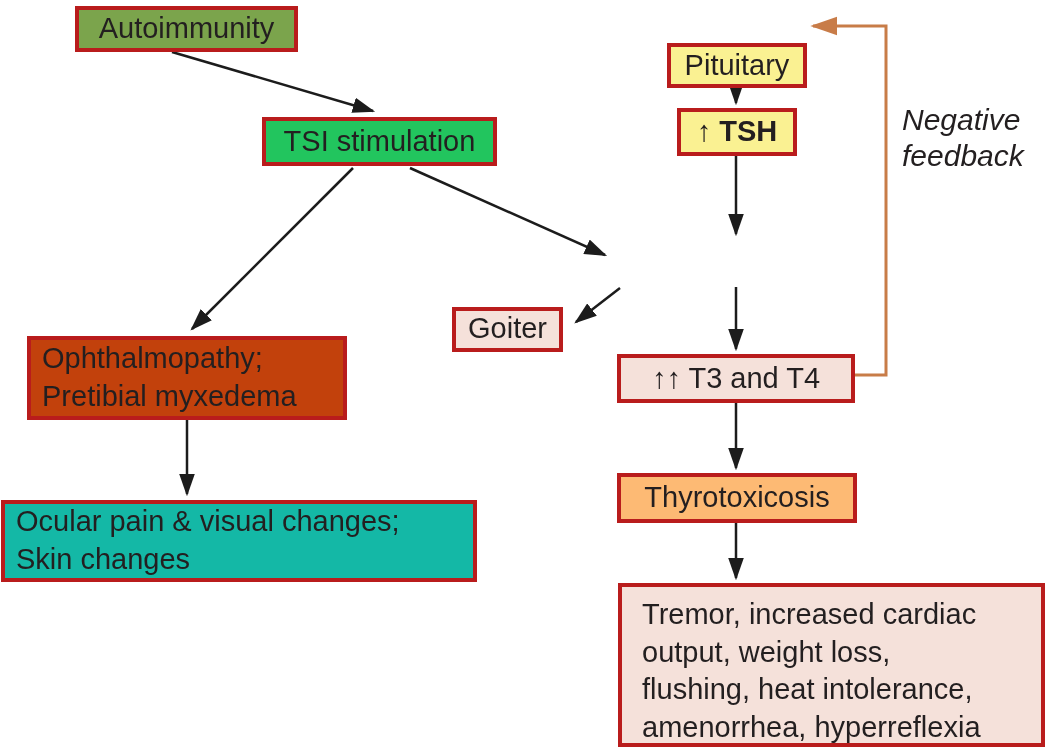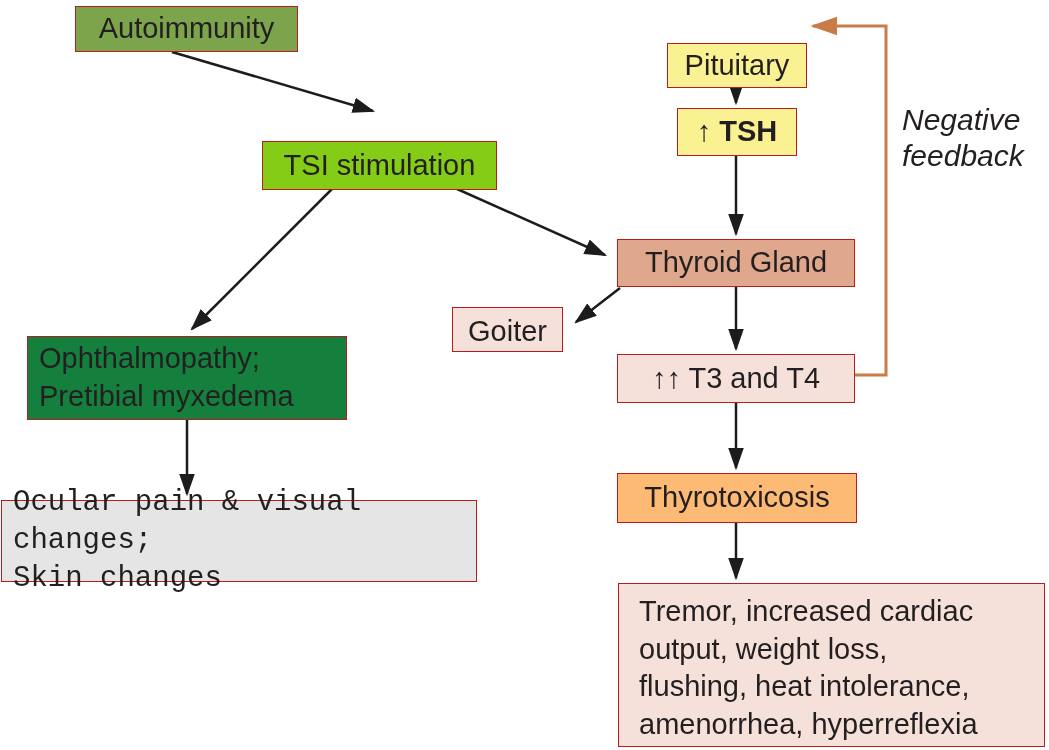--- a/index.html
+++ b/index.html
@@ -19,21 +19,21 @@
   .arrows {
     position: absolute;
     left: 0;
     top: 0;
     width: 1049px;
     height: 750px;
   }
   .node {
     position: absolute;
     box-sizing: border-box;
-    border: 1px solid #b91c1c;
+    border: 4px solid #b91c1c;
     display: flex;
     align-items: center;
     justify-content: center;
     text-align: center;
     font-size: 29px;
     line-height: 1.3;
     white-space: pre-line;
   }
   .align-left {
     justify-content: flex-start;
@@ -93,50 +93,47 @@
     <line x1="736" y1="523" x2="736" y2="578" stroke="#1c1c1c" stroke-width="2.5" marker-end="url(#ah-black)"></line>
     <line x1="187" y1="420" x2="187" y2="494" stroke="#1c1c1c" stroke-width="2.5" marker-end="url(#ah-black)"></line>
 
     <polyline points="854,375 886,375 886,26 813,26" fill="none" stroke="#c87c48" stroke-width="3" stroke-linejoin="miter" marker-end="url(#ah-orange)"></polyline>
   </svg>
 
   <div class="node n-autoimmunity" style="background: rgb(123, 164, 76);">
     <span>Autoimmunity</span>
   </div>
 
-  <div class="node n-tsi" style="background: #84cc16; margin-top: 24px;">
+  <div class="node n-tsi" style="background: #22c55e;">
     <span>TSI stimulation</span>
   </div>
 
   <div class="node n-pituitary" style="background: rgb(250, 241, 146);">
     <span>Pituitary</span>
   </div>
 
   <div class="node n-tsh" style="background: rgb(250, 241, 146); font-weight: bold;">
     <span>↑ TSH</span>
   </div>
 
-  <div class="node n-thyroid" style="background: rgb(223, 167, 140);">
-    <span>Thyroid Gland</span>
-  </div>
 
   <div class="node n-goiter" style="background: rgb(245, 225, 218);">
     <span>Goiter</span>
   </div>
 
   <div class="node n-t3t4" style="background: rgb(245, 225, 218);">
     <span>↑↑ T3 and T4</span>
   </div>
 
-  <div class="node n-ophthal align-left" style="background: #15803d;">
+  <div class="node n-ophthal align-left" style="background: #c2410c;">
     <span>Ophthalmopathy;
 Pretibial myxedema</span>
   </div>
 
-  <div class="node n-ocular align-left" style="background: #e5e5e5; font-family: Liberation Mono, monospace;">
+  <div class="node n-ocular align-left" style="background: #14b8a6;">
     <span>Ocular pain &amp; visual changes;
 Skin changes</span>
   </div>
 
   <div class="node n-thyrotox" style="background: #fdba74;">
     <span>Thyrotoxicosis</span>
   </div>
 
   <div class="node n-symptoms align-left align-top" style="background: rgb(245, 225, 218); padding-left: 20px;">
     <span>Tremor, increased cardiac

